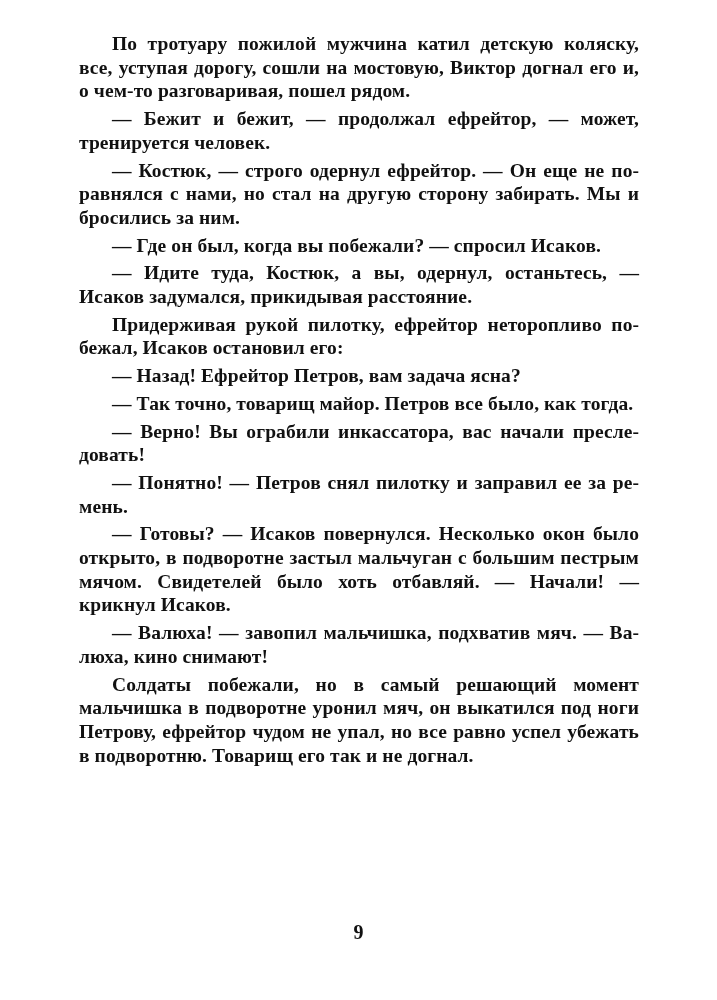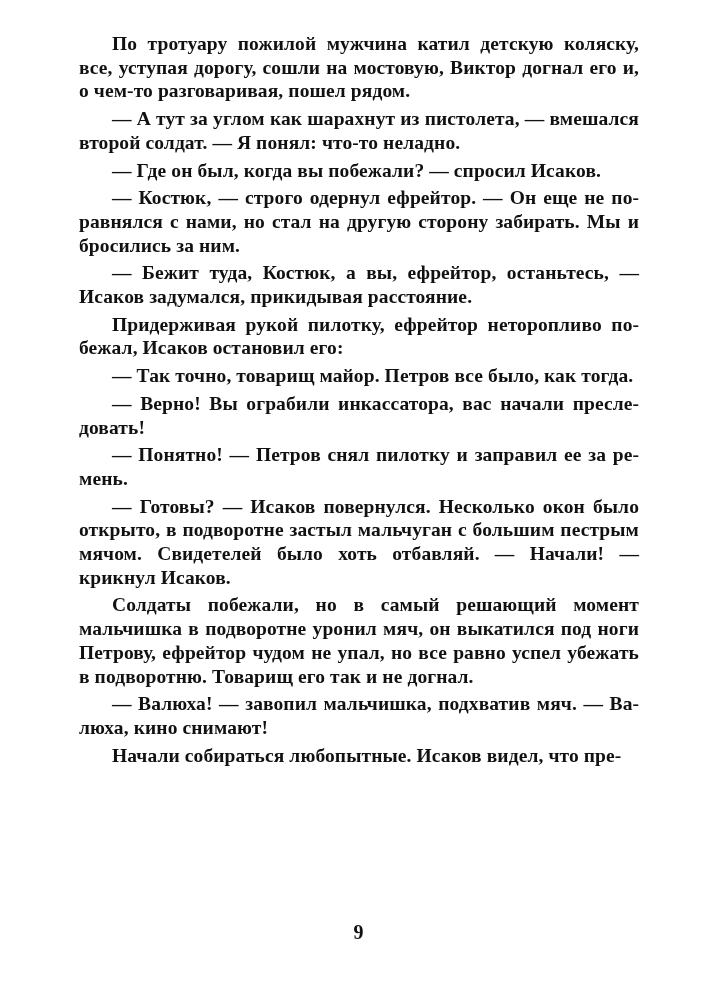--- a/index.html
+++ b/index.html
@@ -32,27 +32,27 @@
     font-size: 20px;
     font-weight: bold;
     color: #111111;
   }
 </style>
 </head>
 <body>
 
 <div class="page">
   <p class="para">По тротуару пожилой мужчина катил детскую коляску, все, уступая дорогу, сошли на мостовую, Виктор догнал его и, о чем-то разговаривая, пошел рядом.</p>
-  <p class="para">— А тут за углом как шарахнут из пистолета, — вмешал­ся второй солдат. — Я понял: что-то неладно.</p>
+  <p class="para">— Бежит и бежит, — продолжал ефрейтор, — может, тренируется человек.</p>
+  <p class="para">— Костюк, — строго одернул ефрейтор. — Он еще не по­равнялся с нами, но стал на другую сторону забирать. Мы и бросились за ним.</p>
   <p class="para">— Где он был, когда вы побежали? — спросил Исаков.</p>
-  <p class="para">— Костюк, — строго одернул ефрейтор. — Он еще не по­равнялся с нами, но стал на другую сторону забирать. Мы и бросились за ним.</p>
-  <p class="para">— Бежит туда, Костюк, а вы, ефрейтор, останьтесь, — Исаков задумался, прикидывая расстояние.</p>
+  <p class="para">— Идите туда, Костюк, а вы, одернул, останьтесь, — Исаков задумался, прикидывая расстояние.</p>
   <p class="para">Придерживая рукой пилотку, ефрейтор неторопливо по­бежал, Исаков остановил его:</p>
+  <p class="para">— Назад! Ефрейтор Петров, вам задача ясна?</p>
   <p class="para">— Так точно, товарищ майор. Петров все было, как тогда.</p>
   <p class="para">— Верно! Вы ограбили инкассатора, вас начали пресле­довать!</p>
   <p class="para">— Понятно! — Петров снял пилотку и заправил ее за ре­мень.</p>
   <p class="para">— Готовы? — Исаков повернулся. Несколько окон было открыто, в подворотне застыл мальчуган с большим пе­стрым мячом. Свидетелей было хоть отбавляй. — Начали! — крикнул Исаков.</p>
+  <p class="para">— Валюха! — завопил мальчишка, подхватив мяч. — Ва­люха, кино снимают!</p>
   <p class="para">Солдаты побежали, но в самый решающий момент мальчишка в подворотне уронил мяч, он выкатился под ноги Петрову, ефрейтор чудом не упал, но все равно успел убежать в подворотню. Товарищ его так и не догнал.</p>
-  <p class="para">— Валюха! — завопил мальчишка, подхватив мяч. — Ва­люха, кино снимают!</p>
-  <p class="para">Начали собираться любопытные. Исаков видел, что пре-</p>
 </div>
 
 <div class="page-number">9</div>
 
 </body></html>

